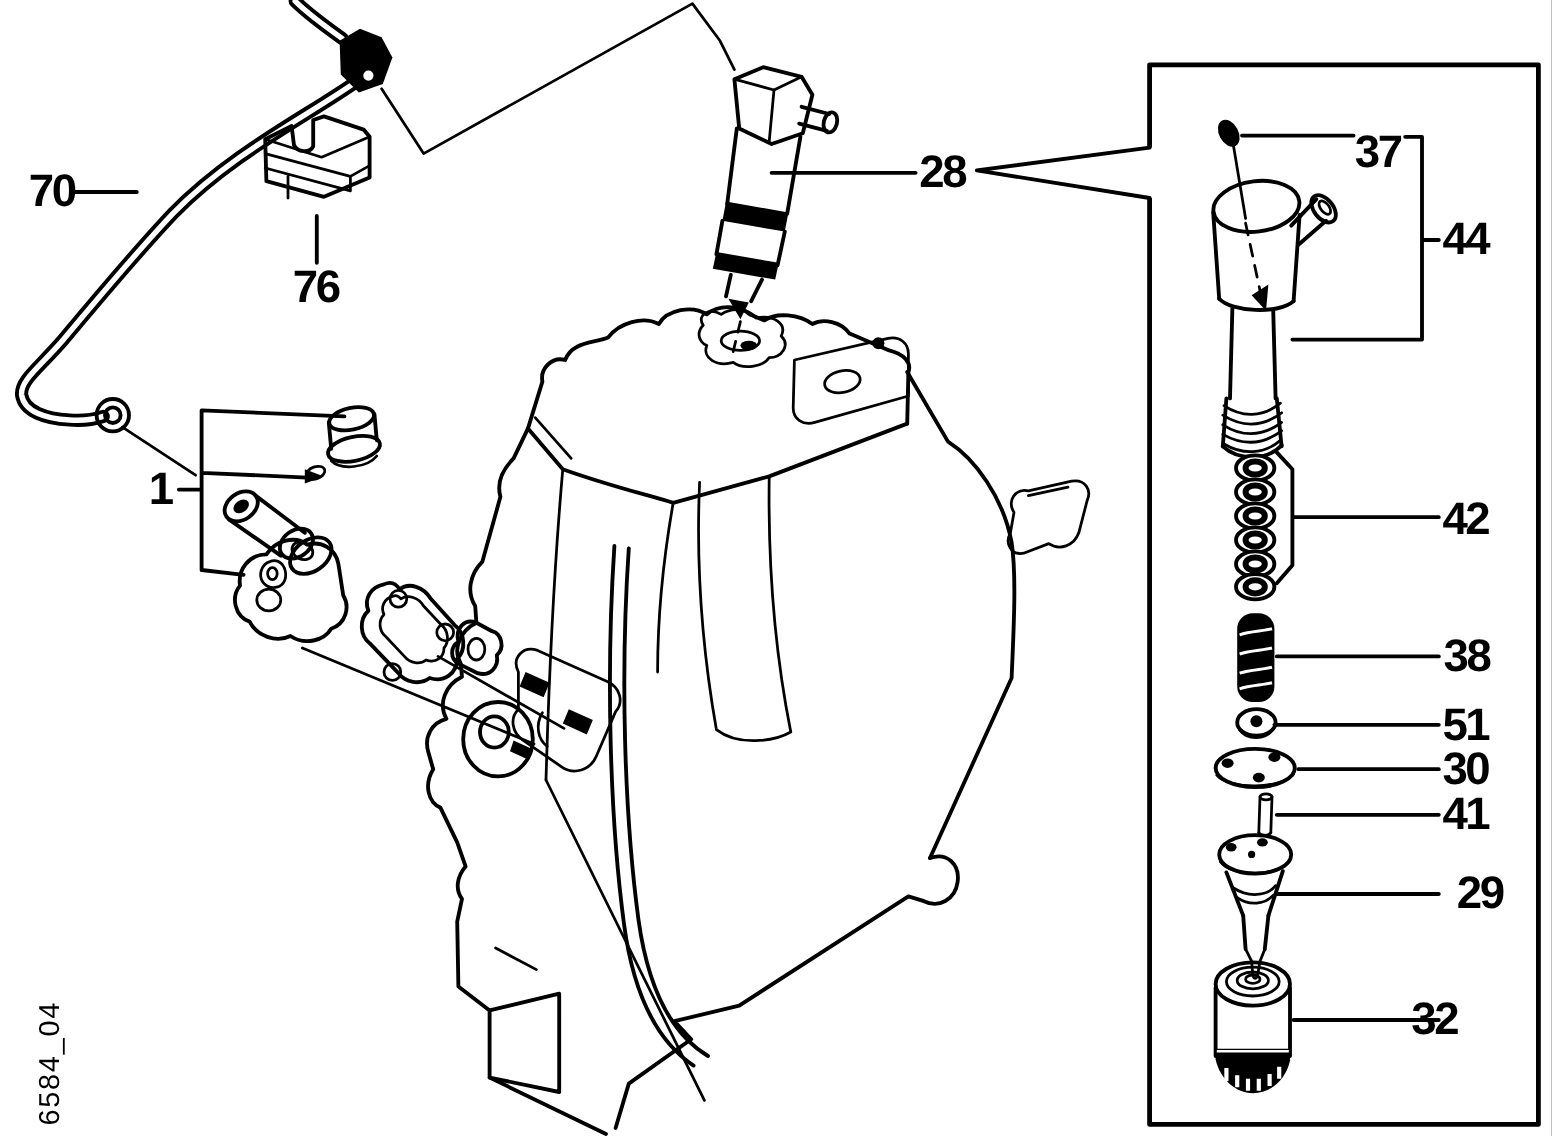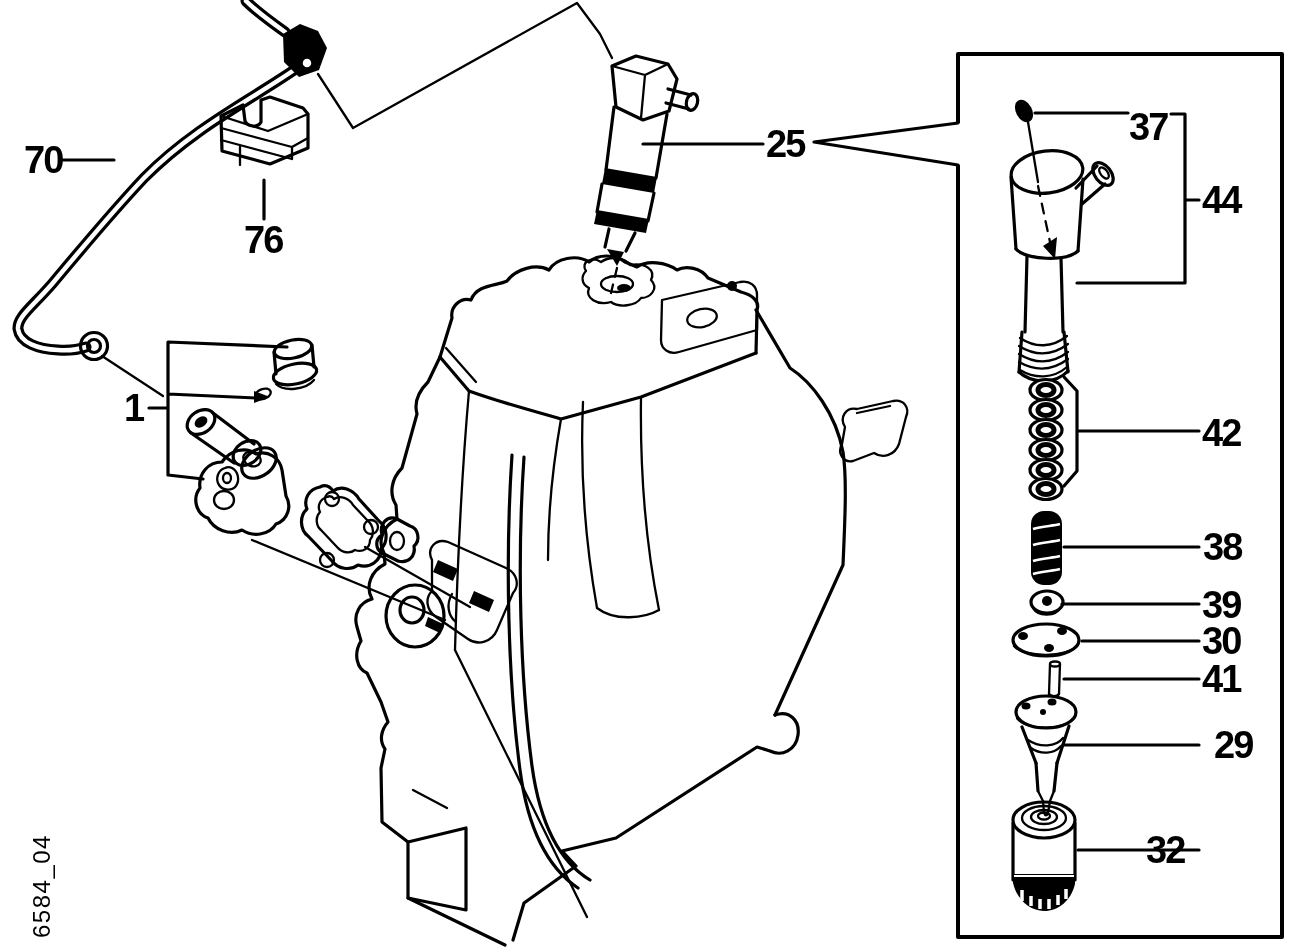--- a/index.html
+++ b/index.html
@@ -269,26 +269,26 @@
     <path class="ln" d="M1082,641 L1199,641"></path>
     <path class="ln" d="M1064,679 L1199,679"></path>
     <path class="ln" d="M1063,745 L1199,745"></path>
     <path class="ln" d="M1078,850 L1199,850"></path>
   </g>
 </svg>
 
 <div class="callout" style="left:24px;top:141px">70</div>
 <div class="callout" style="left:244px;top:221px">76</div>
 <div class="callout" style="left:124px;top:389px">1</div>
-<div class="callout" style="left:766px;top:125px">25</div>
+<div class="callout" style="left:766px;top:125px">28</div>
 <div class="callout" style="left:1129px;top:108px">37</div>
 <div class="callout" style="left:1202px;top:181px">44</div>
 <div class="callout" style="left:1202px;top:414px">42</div>
 <div class="callout" style="left:1203px;top:528px">38</div>
-<div class="callout" style="left:1202px;top:586px">39</div>
+<div class="callout" style="left:1202px;top:586px">51</div>
 <div class="callout" style="left:1202px;top:622px">30</div>
 <div class="callout" style="left:1202px;top:660px">41</div>
 <div class="callout" style="left:1214px;top:726px">29</div>
-<div class="callout" style="left:1146px;top:831px">32</div>
+<div class="callout" style="left:1176px;top:831px">32</div>
 
 <div class="figcode">6584_04</div>
 
 </div>
 
 </body></html>

